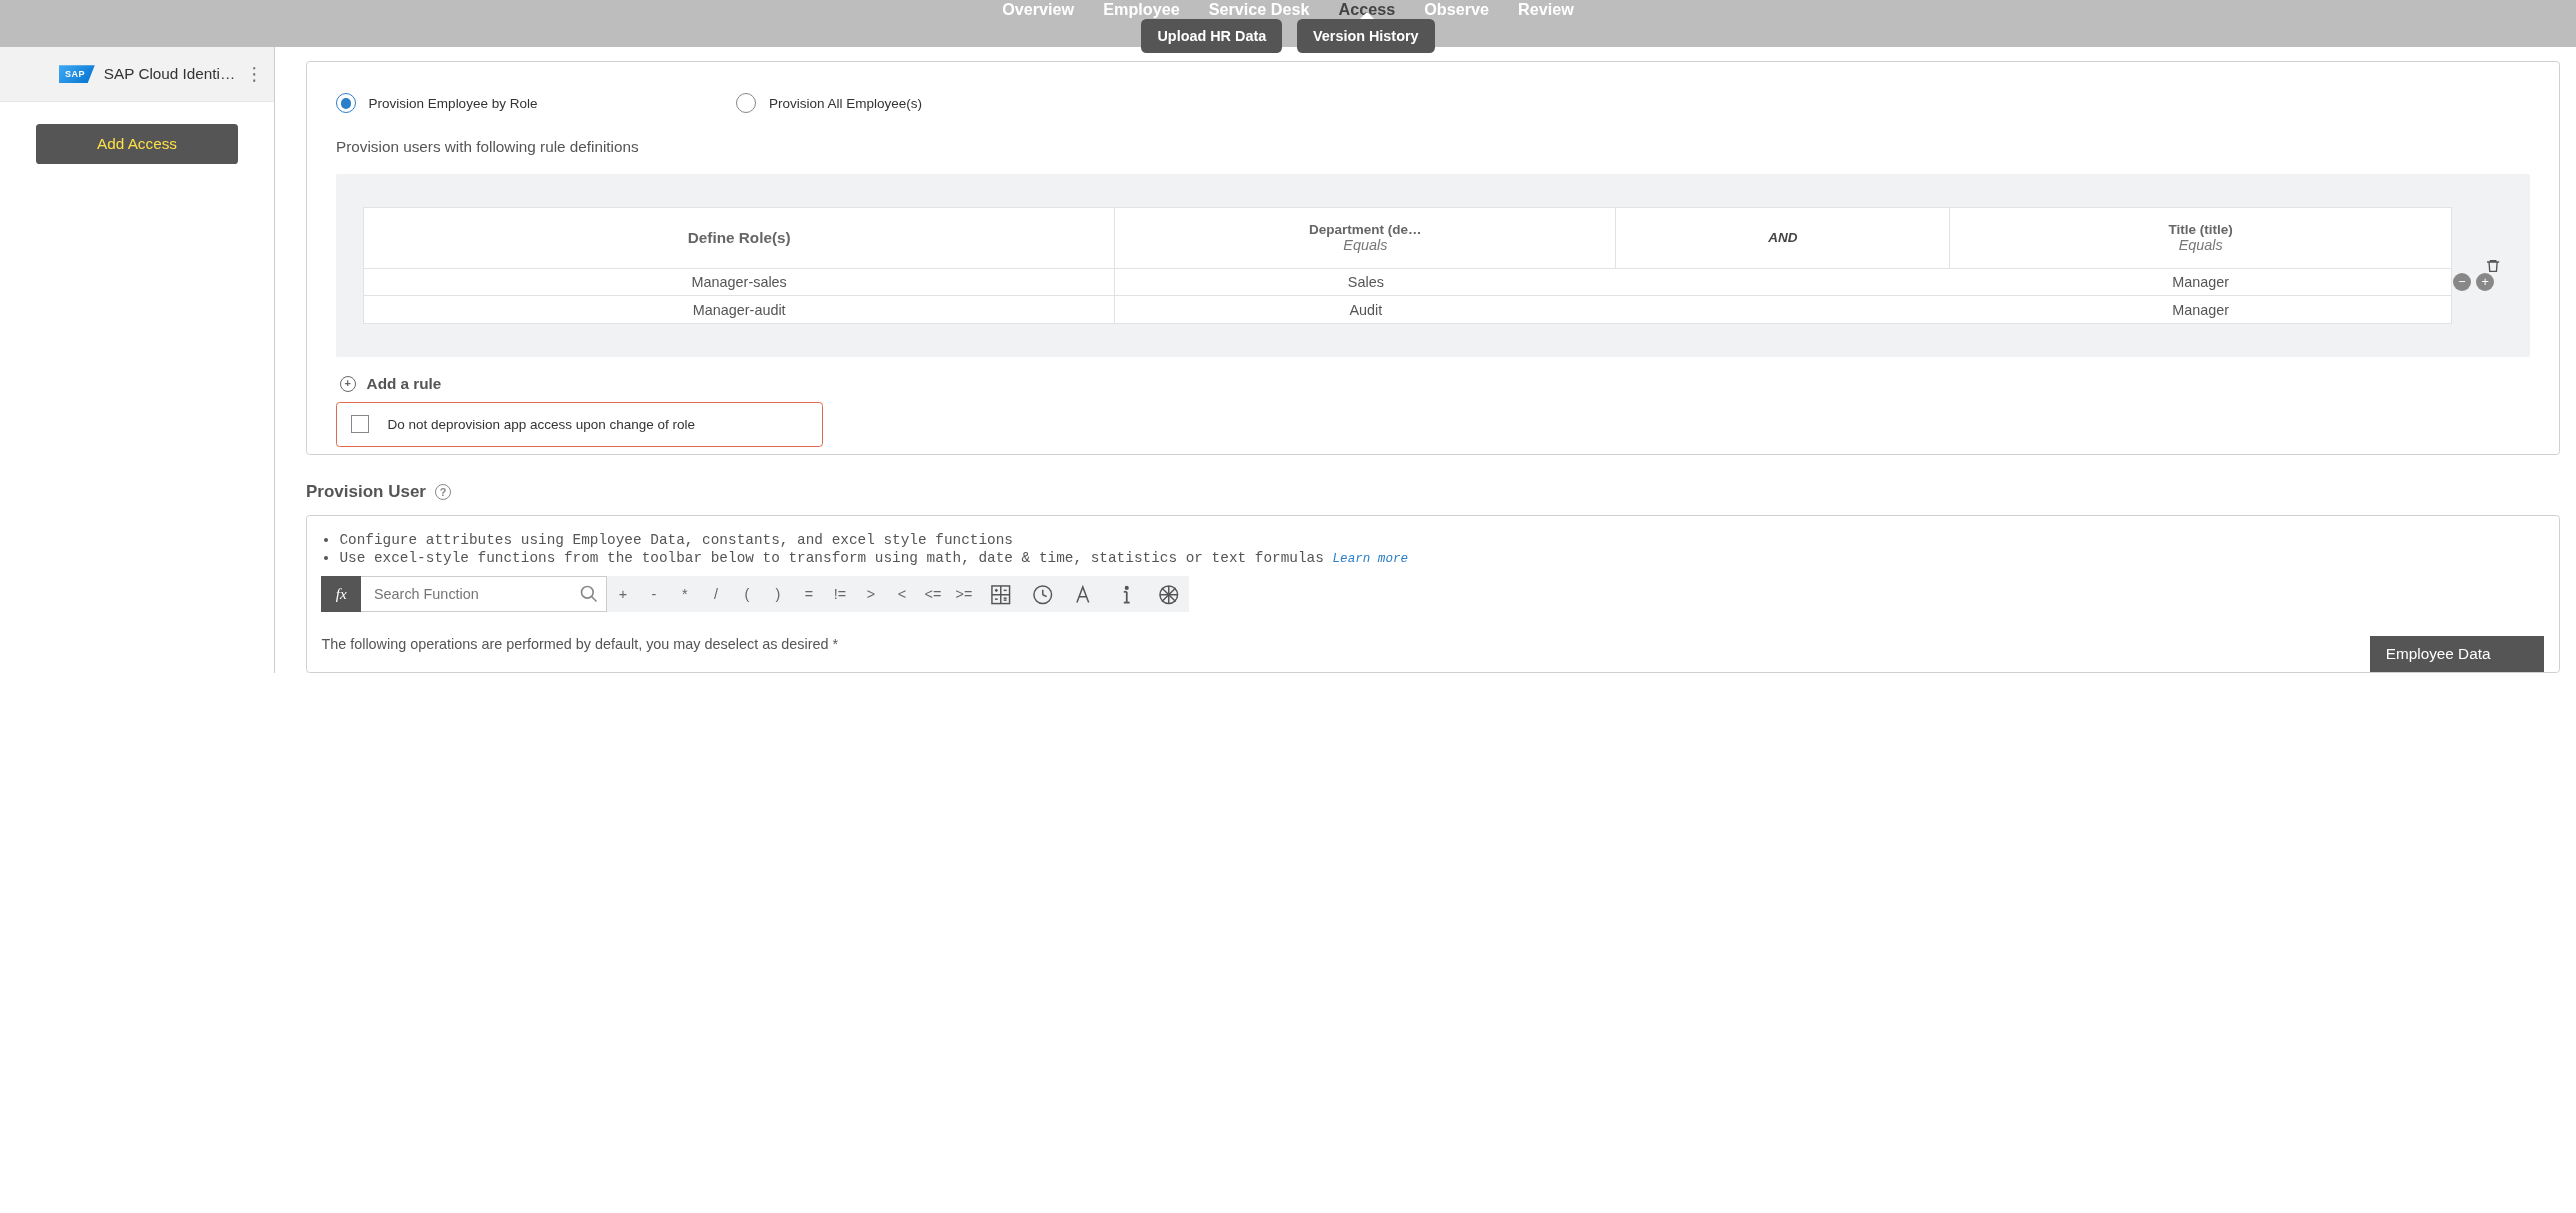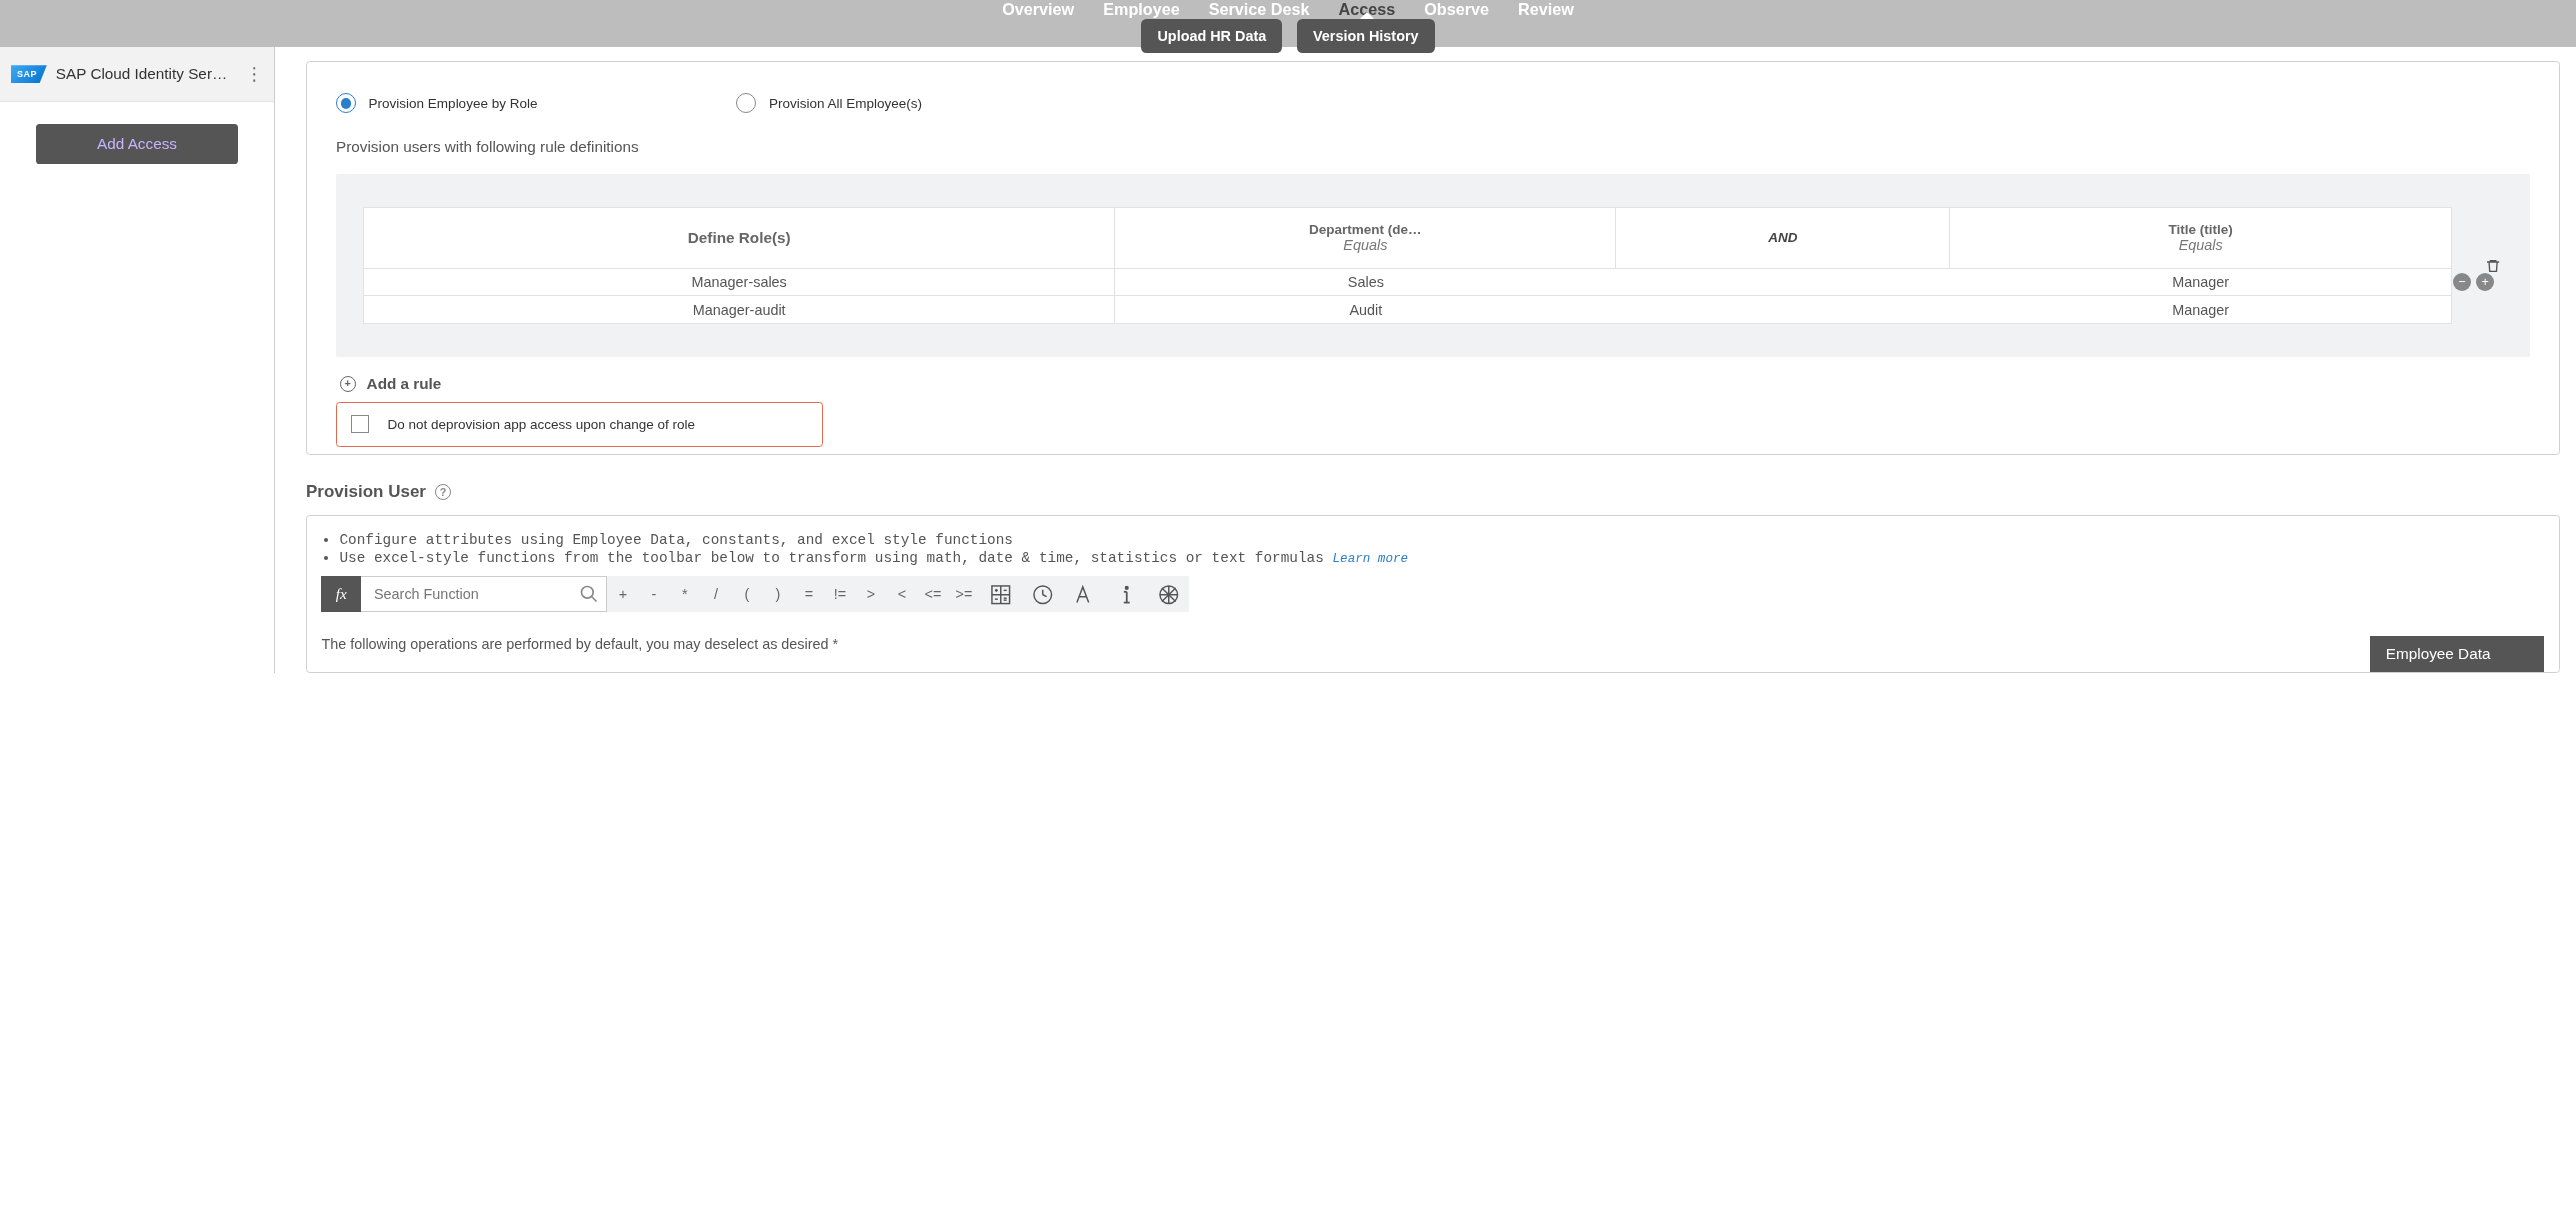--- a/index.html
+++ b/index.html
@@ -11,25 +11,25 @@
     .nav-tab { color: #fff; font-size: 16.2px; font-weight: 600; cursor: pointer; height: 100%; display:flex; align-items:center; position:relative; }
     .nav-tab.active { color: #444; }
     .nav-tab.active::after { content:""; position:absolute; bottom:0; left:50%; transform:translateX(-50%); width:0; height:0; border-left:7.2px solid transparent; border-right:7.2px solid transparent; border-bottom:7.2px solid #fff; }
     .nav-buttons { display:flex; gap:14.4px; }
     .btn-dark { background:#555; color:#fff; border:none; border-radius:5.4px; padding:9px 16.2px; font-size:14.4px; font-weight:600; cursor:pointer; }
 
     
     .layout { display:flex; }
     .sidebar { width:275px; border-right:0.9px solid #ccc; min-height:614px; background:#fff; }
     .sidebar-item { display:flex; align-items:center; padding:16.2px 10.8px 16.2px 10.8px; border-bottom:0.9px solid #e5e5e5; gap:9px; background:#f2f2f2;}
-    .sap-logo { width:36px; height:18px; background:linear-gradient(135deg,#3fa9f5 0%, #0070cc 100%); clip-path: polygon(0 0, 100% 0, 80% 100%, 0 100%); color:#fff; font-size:9px; font-weight:700; display:flex; align-items:center; justify-content:center; letter-spacing:0.5px; padding-right:3.6px;}
+    .sap-logo { width:36px; height:18px; background:linear-gradient(135deg,#3fa9f5 0%, #0070cc 100%); clip-path: polygon(0 0, 100% 0, 80% 100%, 0 100%); color:#fff; font-size:9px; font-weight:700; display:flex; align-items:center; justify-content:center; letter-spacing:0.5px; padding-right:3.6px;margin-left:48px;}
     .sidebar-item-label { flex:1; font-size:15.3px; color:#333; white-space:nowrap; overflow:hidden; text-overflow:ellipsis; }
     .more-dots { font-size:18px; color:#666; cursor:pointer; }
     .add-access-wrap { padding:21.7px 36px; }
-    .btn-add-access { background:#555; color:#c4b5fd; border:none; border-radius:3.6px; padding:10.8px 38px; font-size:15.3px; font-weight:500; cursor:pointer; width:100%; }
+    .btn-add-access { background:#555; color:#fde047; border:none; border-radius:3.6px; padding:10.8px 38px; font-size:15.3px; font-weight:500; cursor:pointer; width:100%; }
 
     .main { flex:1; padding:14.4px 16.2px 0 31px; }
 
     .panel { border:0.9px solid #d0d0d0; border-radius:3.6px; padding:31px 29px 7.2px 29px; margin-bottom:27px; background:#fff; }
 
     .radio-row { display:flex; gap:199px; margin-bottom:25px; }
     .radio-opt { display:flex; align-items:center; gap:12.6px; cursor:pointer; }
     .radio-circle { width:20px; height:20px; border:1.8px solid #888; border-radius:50%; display:flex; align-items:center; justify-content:center; }
     .radio-circle.checked { border-color:#2b7ec9; }
     .radio-dot { width:10.8px; height:10.8px; background:#2b7ec9; border-radius:50%; }

